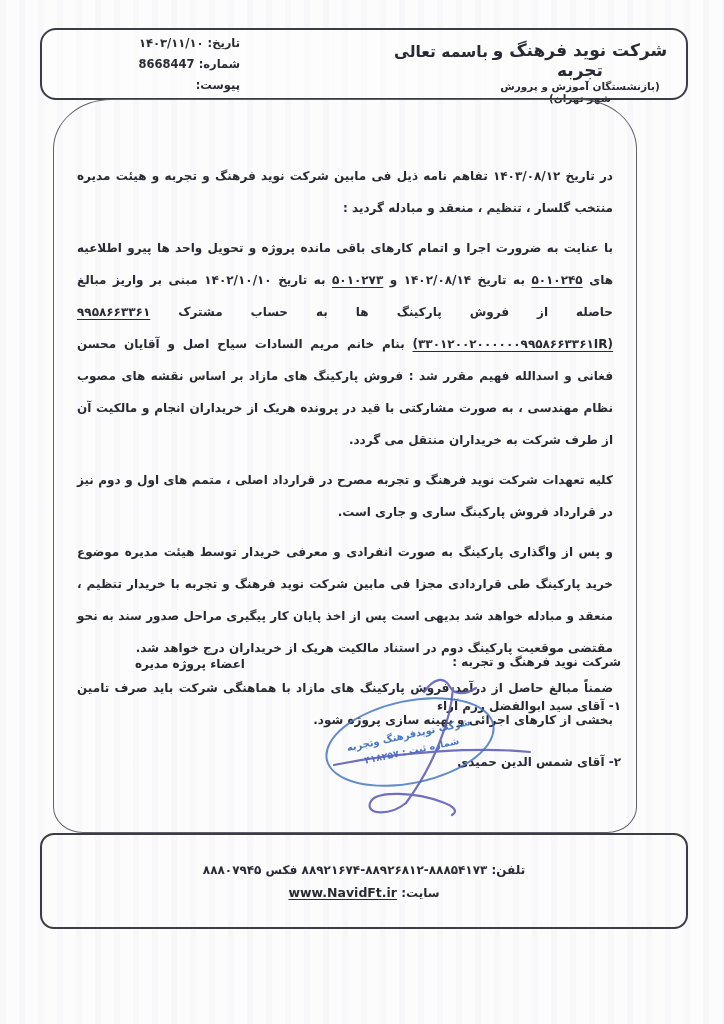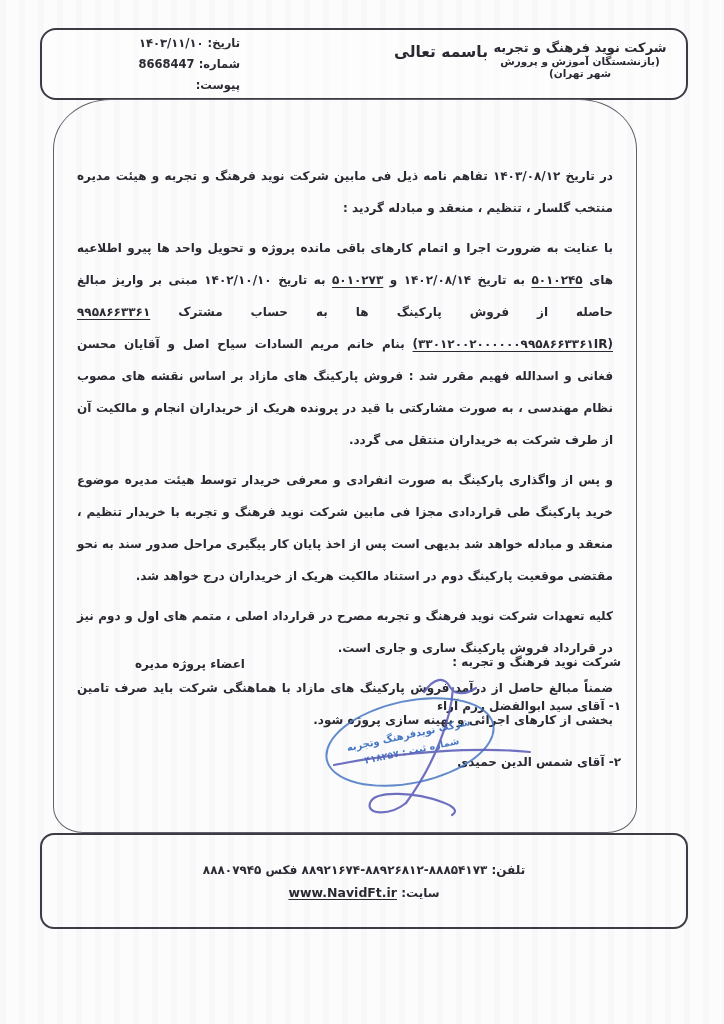--- a/index.html
+++ b/index.html
@@ -11,21 +11,21 @@
     color:#2a2a33;font-weight:700;
   }
   
   .header-box{
     position:absolute;left:40px;top:28px;width:648px;height:72px;
     border:2.6px solid #3c3c45;border-radius:16px;background:rgba(255,255,255,.4);
     direction:rtl;display:flex;box-sizing:border-box;padding:6px 14px 4px;
   }
   .h-col{flex:1;}
   .h-company{text-align:center;padding-top:4px;}
-  .company-name{font-size:13px;}
+  .company-name{font-size:17px;}
   .company-sub{font-size:10.5px;}
   .h-center{text-align:right;padding-top:7px;font-size:15.5px;}
   .h-meta{text-align:right;font-size:11.5px;padding-right:64px;box-sizing:border-box;}
   .h-meta .row{margin-bottom:7px;white-space:nowrap;}
   .h-meta .row:last-child{margin-bottom:0;}
   
   .body-box{
     position:absolute;left:53px;top:99px;width:584px;height:734px;box-sizing:border-box;
     border:1.4px solid #61616b;
     border-radius:58px 58px 30px 30px / 50px 50px 26px 26px;
@@ -79,22 +79,22 @@
       <div class="row"><span>شماره:</span> <span>8668447</span></div>
       <div class="row"><span>پیوست:</span></div>
     </div>
   </div>
 
   <div class="body-box">
 
     <div class="doc-text">
       <p>در تاریخ ۱۴۰۳/۰۸/۱۲ تفاهم نامه ذیل فی مابین شرکت نوید فرهنگ و تجربه و هیئت مدیره منتخب گلسار ، تنظیم ، منعقد و مبادله گردید :</p>
       <p><span>با عنایت به ضرورت اجرا و اتمام کارهای باقی مانده پروژه و تحویل واحد ها پیرو اطلاعیه های </span><span class="u">۵۰۱۰۲۴۵</span><span> به تاریخ ۱۴۰۲/۰۸/۱۴ و </span><span class="u">۵۰۱۰۲۷۳</span><span> به تاریخ ۱۴۰۲/۱۰/۱۰ مبنی بر واریز مبالغ حاصله از فروش پارکینگ ها به حساب مشترک </span><span class="u">۹۹۵۸۶۶۳۳۶۱ </span><bdo dir="ltr" class="u">(۳۳۰۱۲۰۰۲۰۰۰۰۰۰۹۹۵۸۶۶۳۳۶۱IR)</bdo><span> بنام خانم مریم السادات سیاح اصل و آقایان محسن فغانی و اسدالله فهیم مقرر شد : فروش پارکینگ های مازاد بر اساس نقشه های مصوب نظام مهندسی ، به صورت مشارکتی با قید در پرونده هریک از خریداران انجام و مالکیت آن از طرف شرکت به خریداران منتقل می گردد.</span></p>
+      <p>کلیه تعهدات شرکت نوید فرهنگ و تجربه مصرح در قرارداد اصلی ، متمم های اول و دوم نیز در قرارداد فروش پارکینگ ساری و جاری است.</p>
       <p>و پس از واگذاری پارکینگ به صورت انفرادی و معرفی خریدار توسط هیئت مدیره موضوع خرید پارکینگ طی قراردادی مجزا فی مابین شرکت نوید فرهنگ و تجربه با خریدار تنظیم ، منعقد و مبادله خواهد شد بدیهی است پس از اخذ پایان کار پیگیری مراحل صدور سند به نحو مقتضی موقعیت پارکینگ دوم در استناد مالکیت هریک از خریداران درج خواهد شد.</p>
-      <p>کلیه تعهدات شرکت نوید فرهنگ و تجربه مصرح در قرارداد اصلی ، متمم های اول و دوم نیز در قرارداد فروش پارکینگ ساری و جاری است.</p>
       <p>ضمناً مبالغ حاصل از درآمد فروش پارکینگ های مازاد با هماهنگی شرکت باید صرف تامین بخشی از کارهای اجرائی و بهینه سازی پروژه شود.</p>
     </div>
 
     <div class="sig-area">
       <div class="sig-company">شرکت نوید فرهنگ و تجربه :</div>
       <div class="sig-board">اعضاء پروژه مدیره</div>
       <div class="sig-name1">۱- آقای سید ابوالفضل رزم آراء</div>
       <div class="sig-name2">۲- آقای شمس الدین حمیدی</div>
     </div>
 

